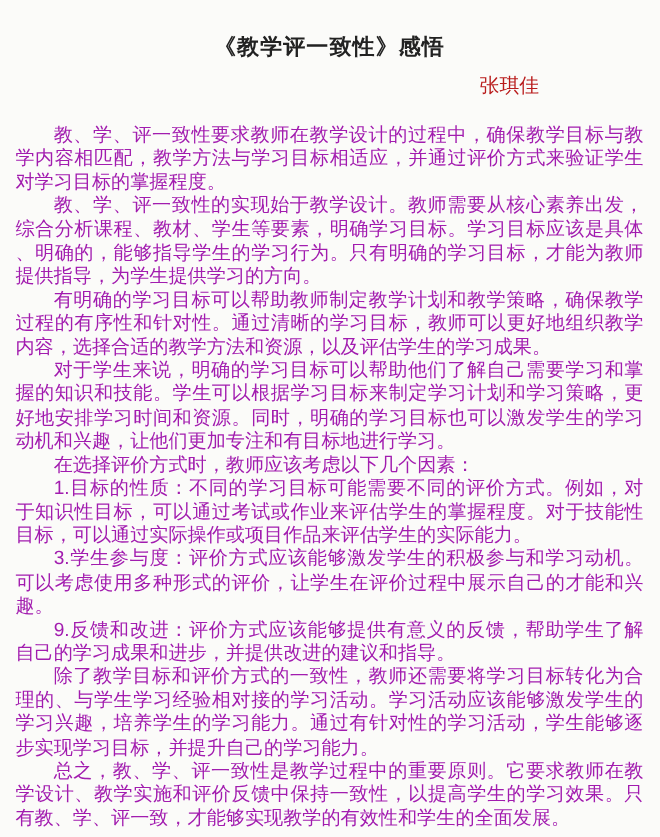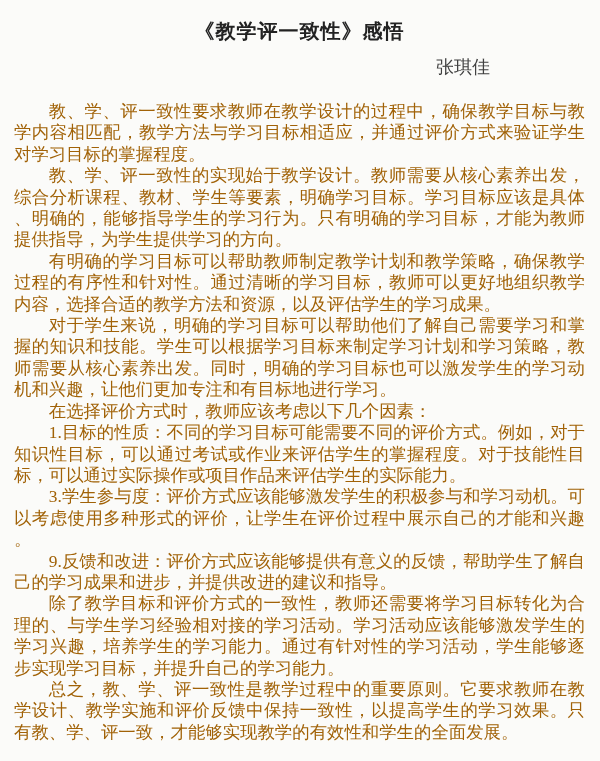--- a/index.html
+++ b/index.html
@@ -11,62 +11,61 @@
     height: 761px;
     background: #fbfbf9;
     color: #282828;
     font-family: "Liberation Sans", sans-serif;
     overflow: hidden;
   }
   .page {
     box-sizing: border-box;
     width: 600px;
     height: 761px;
-    padding: 9px 15px 0 14px;
-    font-family: Liberation Serif, serif;
+    padding: 20px 15px 0 14px;
   }
   .title {
     font-size: 20px;
     font-weight: 600;
     text-align: center;
     margin: 9px 0 0 0;
     letter-spacing: 1px;
     color: #222;
   }
   .author {
     font-size: 18px;
     text-align: right;
     padding-right: 95px;
     margin-top: 10px;
-    color: #404040;
+    color: #b91c1c;
   }
   .content {
     margin-top: 22px;
     font-size: 17.4px;
     line-height: 21.4px;
   }
   .content p {
     margin: 0;
     text-indent: 2em;
     text-align: justify;
     line-break: anywhere;
-    color: #a16207;
+    color: #a21caf;
   }
 </style>
 </head>
 <body>
 
 <div class="page">
   <h1 class="title">《教学评一致性》感悟</h1>
   <div class="author">张琪佳</div>
   <div class="content">
       <p>教、学、评一致性要求教师在教学设计的过程中，确保教学目标与教学内容相匹配，教学方法与学习目标相适应，并通过评价方式来验证学生对学习目标的掌握程度。</p>
       <p>教、学、评一致性的实现始于教学设计。教师需要从核心素养出发，综合分析课程、教材、学生等要素，明确学习目标。学习目标应该是具体、明确的，能够指导学生的学习行为。只有明确的学习目标，才能为教师提供指导，为学生提供学习的方向。</p>
       <p>有明确的学习目标可以帮助教师制定教学计划和教学策略，确保教学过程的有序性和针对性。通过清晰的学习目标，教师可以更好地组织教学内容，选择合适的教学方法和资源，以及评估学生的学习成果。</p>
-      <p>对于学生来说，明确的学习目标可以帮助他们了解自己需要学习和掌握的知识和技能。学生可以根据学习目标来制定学习计划和学习策略，教师需要从核心素养出发。同时，明确的学习目标也可以激发学生的学习动机和兴趣，让他们更加专注和有目标地进行学习。</p>
+      <p>对于学生来说，明确的学习目标可以帮助他们了解自己需要学习和掌握的知识和技能。学生可以根据学习目标来制定学习计划和学习策略，更好地安排学习时间和资源。同时，明确的学习目标也可以激发学生的学习动机和兴趣，让他们更加专注和有目标地进行学习。</p>
       <p>在选择评价方式时，教师应该考虑以下几个因素：</p>
       <p>1.目标的性质：不同的学习目标可能需要不同的评价方式。例如，对于知识性目标，可以通过考试或作业来评估学生的掌握程度。对于技能性目标，可以通过实际操作或项目作品来评估学生的实际能力。</p>
       <p>3.学生参与度：评价方式应该能够激发学生的积极参与和学习动机。可以考虑使用多种形式的评价，让学生在评价过程中展示自己的才能和兴趣。</p>
       <p>9.反馈和改进：评价方式应该能够提供有意义的反馈，帮助学生了解自己的学习成果和进步，并提供改进的建议和指导。</p>
       <p>除了教学目标和评价方式的一致性，教师还需要将学习目标转化为合理的、与学生学习经验相对接的学习活动。学习活动应该能够激发学生的学习兴趣，培养学生的学习能力。通过有针对性的学习活动，学生能够逐步实现学习目标，并提升自己的学习能力。</p>
       <p>总之，教、学、评一致性是教学过程中的重要原则。它要求教师在教学设计、教学实施和评价反馈中保持一致性，以提高学生的学习效果。只有教、学、评一致，才能够实现教学的有效性和学生的全面发展。</p>
     </div>
 </div>
 
 </body></html>

